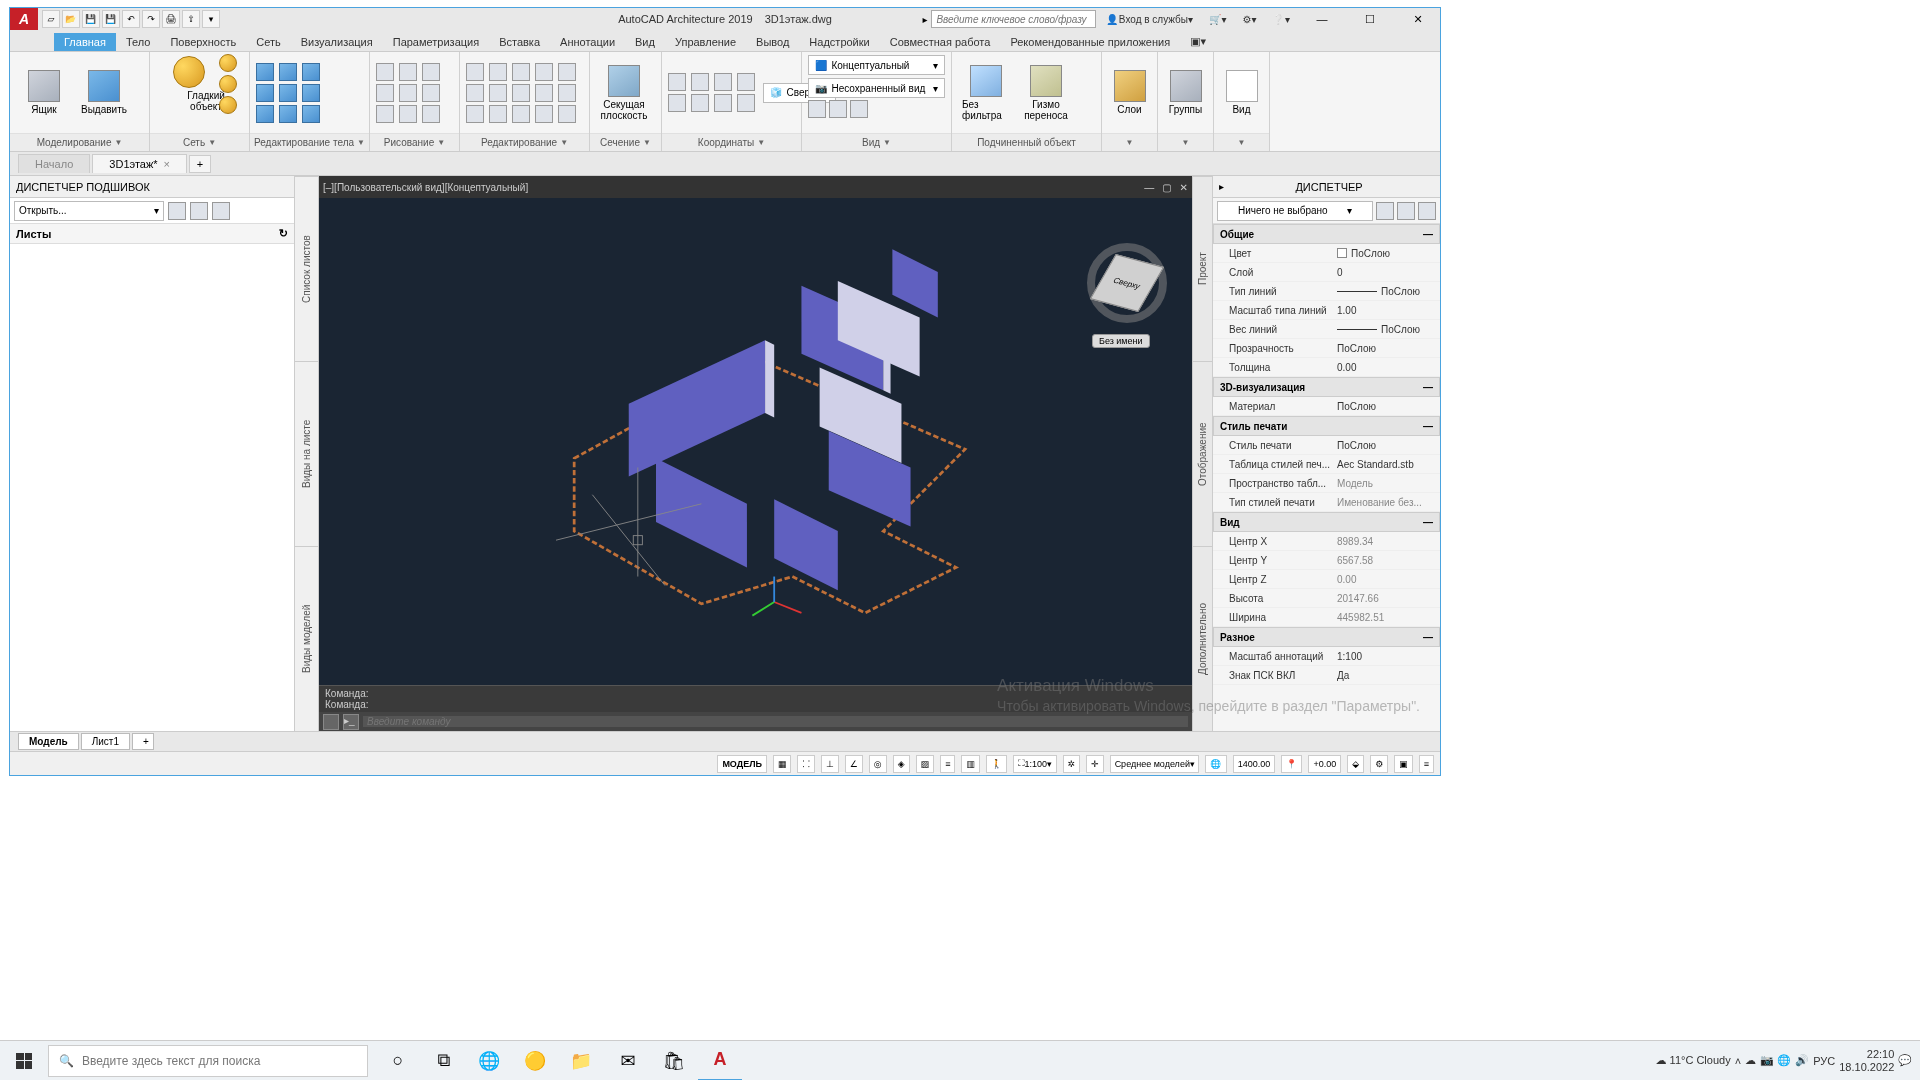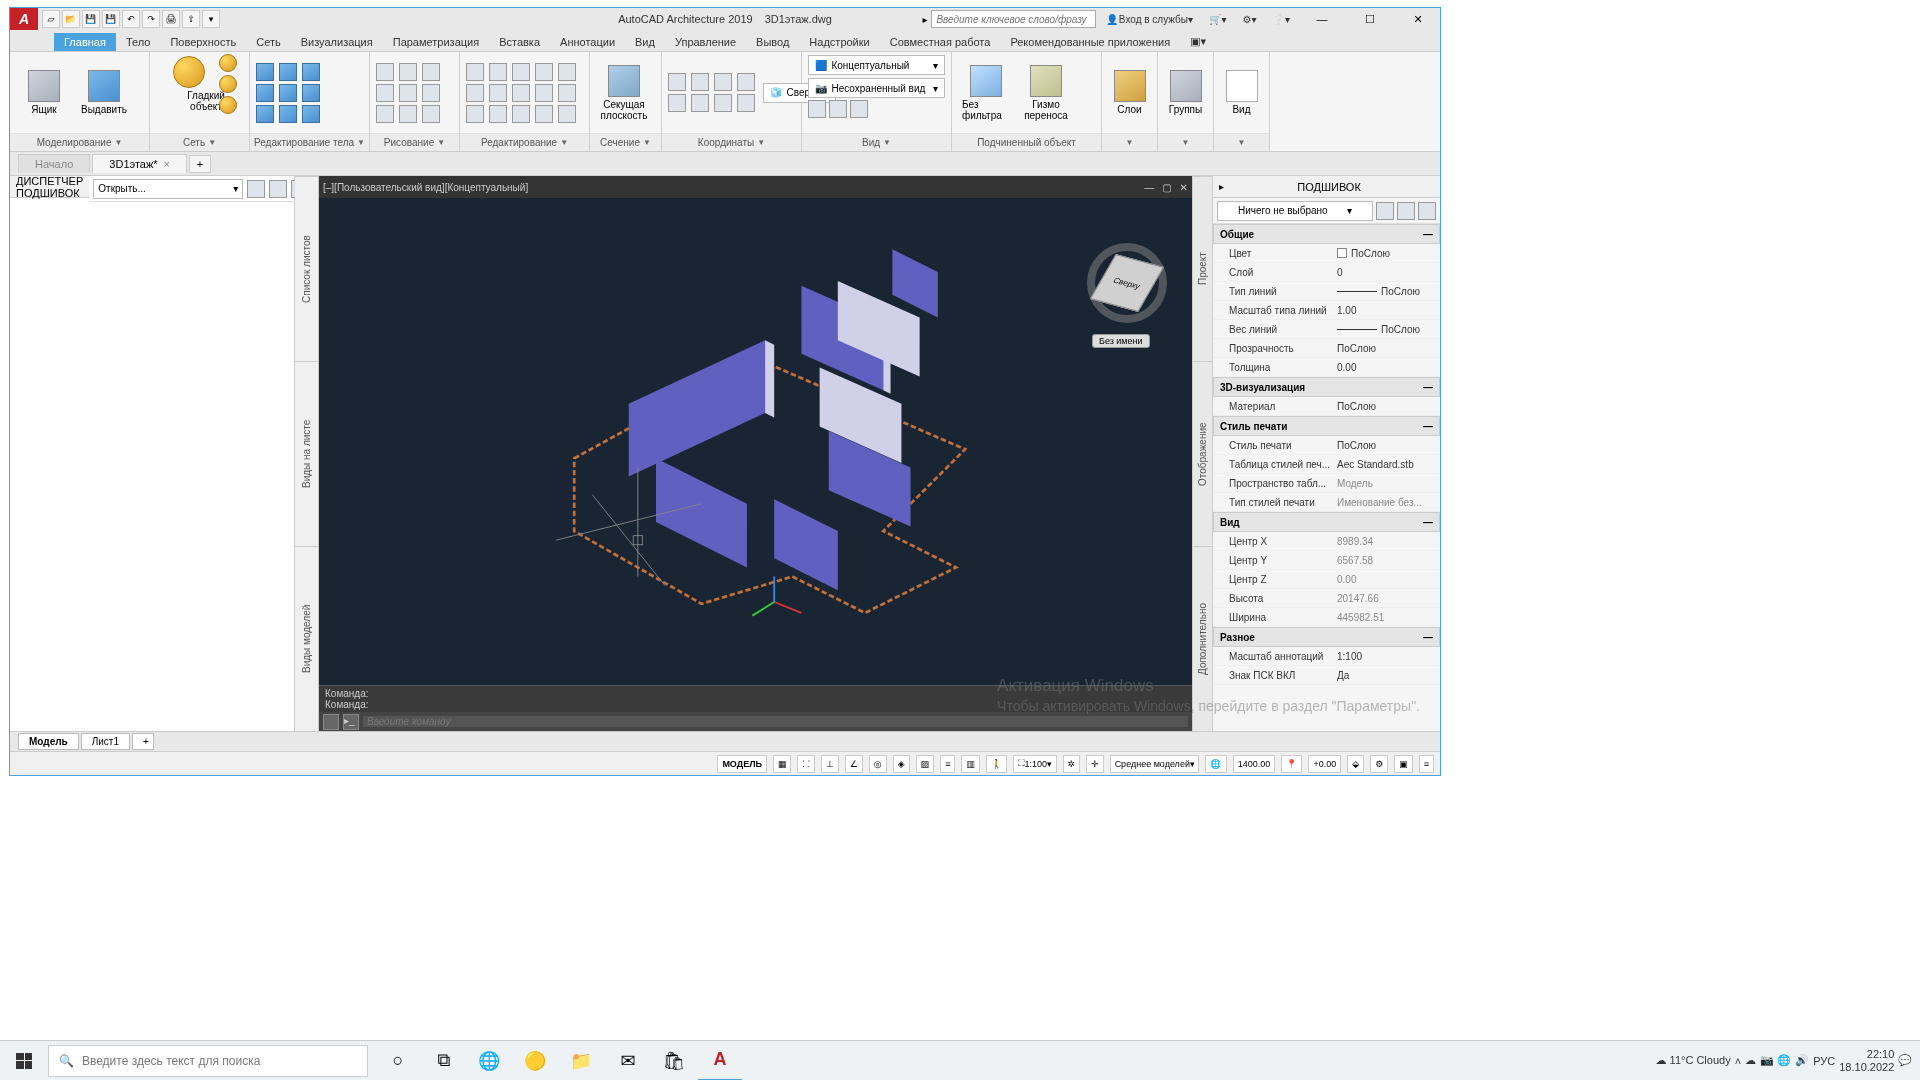--- a/index.html
+++ b/index.html
@@ -41,21 +41,21 @@
 .file-tabs { height: 24px; background: #e8e8e8; display: flex; align-items: center; padding-left: 8px; gap: 2px; font-size: 11px; border-bottom: 1px solid #ccc; }
 .file-tab { padding: 3px 16px; background: #f5f5f5; border: 1px solid #ccc; border-bottom: none; cursor: pointer; display: flex; align-items: center; gap: 6px; }
 .file-tab.inactive { background: #e0e0e0; color: #888; }
 .tab-close { color: #888; cursor: pointer; }
 .tab-add { width: 22px; height: 18px; border: 1px solid #ccc; background: #f5f5f5; display: flex; align-items: center; justify-content: center; cursor: pointer; }
 
 
 .main-area { flex: 1; display: flex; background: #e8e8e8; overflow: hidden; }
 
 
-.sheet-panel { width: 285px; background: #fff; border-right: 1px solid #ccc; display: flex; }
+.sheet-panel { width: 285px; background: #fff; border-right: 1px solid #ccc; display: flex; flex-direction: column; }
 .panel-header { height: 22px; background: #f0f0f0; border-bottom: 1px solid #ccc; display: flex; align-items: center; padding: 0 6px; font-size: 11px; }
 .panel-toolbar { height: 26px; display: flex; align-items: center; padding: 0 4px; gap: 4px; border-bottom: 1px solid #ddd; }
 .open-dd { flex: 0 0 150px; height: 20px; border: 1px solid #bbb; background: #fff; font-size: 10px; padding: 0 4px; display: flex; align-items: center; justify-content: space-between; cursor: pointer; }
 .sheets-header { height: 20px; background: #f5f5f5; border-bottom: 1px solid #ddd; font-size: 11px; font-weight: bold; padding: 0 6px; display: flex; align-items: center; justify-content: space-between; }
 
 
 .vert-tabs { width: 24px; background: #f0f0f0; border-right: 1px solid #ccc; display: flex; flex-direction: column; }
 .vert-tab { flex: 1; writing-mode: vertical-rl; text-orientation: mixed; font-size: 10px; display: flex; align-items: center; justify-content: center; border-bottom: 1px solid #ccc; cursor: pointer; color: #555; transform: rotate(180deg); }
 
 
@@ -464,21 +464,21 @@
 
     <div class="prop-panel">
       <div class="prop-vtabs">
         <div class="vert-tab" style="flex:1;">Проект</div>
         <div class="vert-tab" style="flex:1;">Отображение</div>
         <div class="vert-tab" style="flex:1;">Дополнительно</div>
       </div>
       <div class="prop-body">
         <div class="panel-header" style="justify-content:space-between;">
             <span style="font-size:10px;">▸</span>
-            <span>ПОДШИВОК</span>
+            <span>ДИСПЕТЧЕР</span>
             <span></span>
           </div>
         <div class="prop-select-row">
           <div class="prop-select">
               <span>Ничего не выбрано</span>
               <span>▾</span>
             </div>
           <div class="small-icon"></div>
           <div class="small-icon"></div>
           <div class="small-icon"></div>

